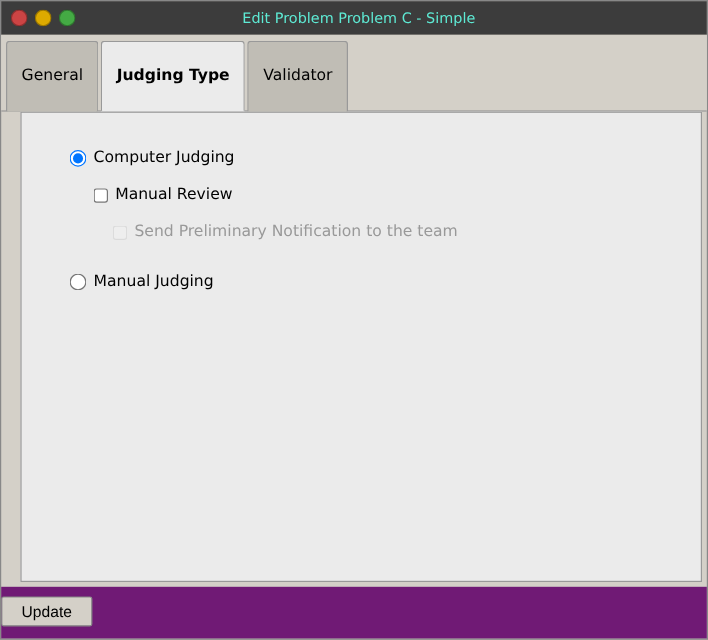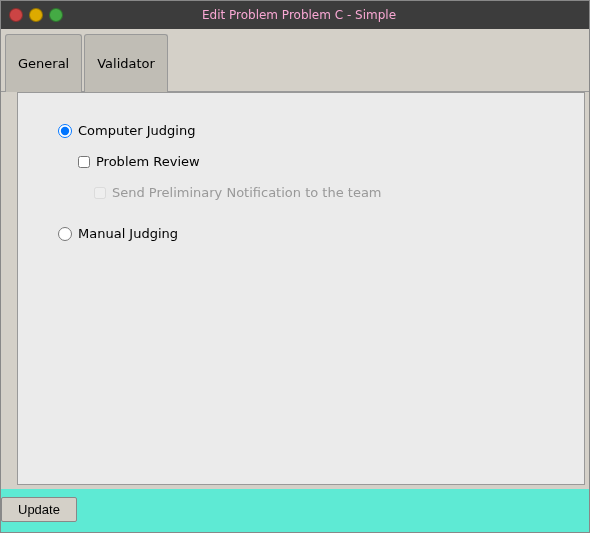--- a/index.html
+++ b/index.html
@@ -43,21 +43,21 @@
       border-radius: 50%;
       border: 1px solid rgba(0,0,0,0.3);
       cursor: pointer;
     }
 
     .btn-close { background: #cc4444; }
     .btn-minimize { background: #ddaa00; }
     .btn-maximize { background: #44aa44; }
 
     .titlebar-title {
-      color: #f9a8d4;
+      color: #5eead4;
       font-size: 12px;
       margin-left: 8px;
       flex: 1;
       text-align: center;
       margin-right: 60px;
     }
 
     .tabs-bar {
       display: flex;
       background: #d4d0c8;
@@ -143,21 +143,21 @@
     .sub-option label {
       color: #999;
     }
 
     .bottom-bar {
       display: flex;
       justify-content: flex-start;
       align-items: center;
       padding: 8px 0 10px 0;
       gap: 8px;
-      background: #5eead4;
+      background: #701a75;
     }
 
     .btn {
       padding: 4px 16px;
       background: #d4d0c8;
       border: 1px solid #888;
       cursor: pointer;
       font-size: 13px;
       min-width: 70px;
       border-radius: 2px;
@@ -182,36 +182,39 @@
     <div class="titlebar-button btn-close"></div>
     <div class="titlebar-button btn-minimize"></div>
     <div class="titlebar-button btn-maximize"></div>
     <span class="titlebar-title">Edit Problem Problem C - Simple</span>
   </div>
 
   <div class="tabs-bar">
     <div class="tab">
       <span>General</span>
     </div>
+    <div class="tab active">
+      <span>Judging Type</span>
+    </div>
     <div class="tab">
       <span>Validator</span>
     </div>
   </div>
 
   <div class="content-area">
     <div class="options-group">
 
       <div class="radio-option">
         <input type="radio" class="radio-input" name="judging-type" id="computer-judging" checked="" style="">
         <label for="computer-judging">Computer Judging</label>
       </div>
 
       <div class="checkbox-option">
         <input type="checkbox" class="checkbox-input" id="manual-review" style="">
-        <label for="manual-review">Problem Review</label>
+        <label for="manual-review">Manual Review</label>
       </div>
 
       <div class="sub-option">
         <input type="checkbox" class="checkbox-input" id="send-notification" disabled="" style="">
         <label for="send-notification">Send Preliminary Notification to the team</label>
       </div>
 
       <div class="radio-option" style="margin-top: 10px;">
         <input type="radio" class="radio-input" name="judging-type" id="manual-judging" style="">
         <label for="manual-judging">Manual Judging</label>

